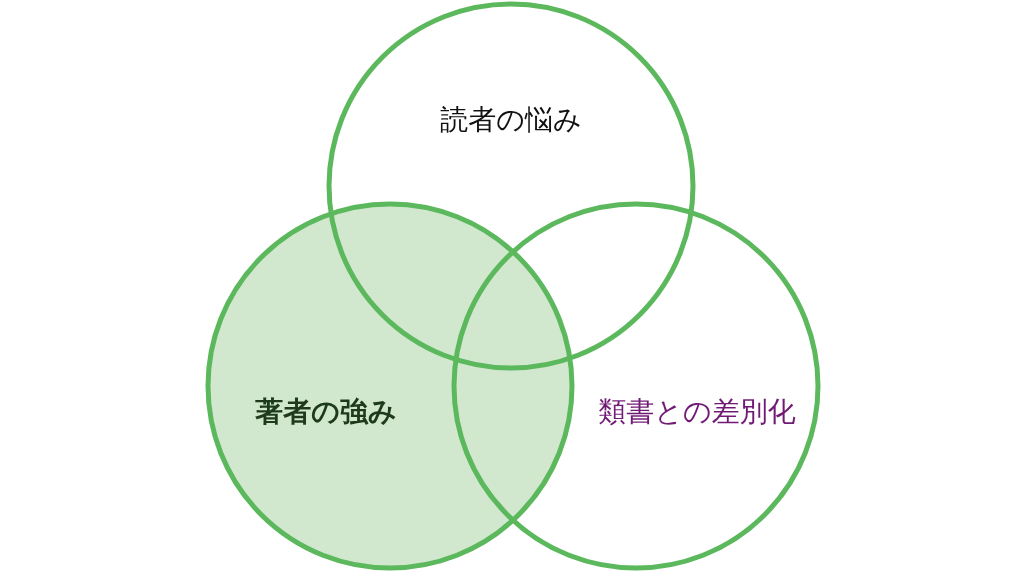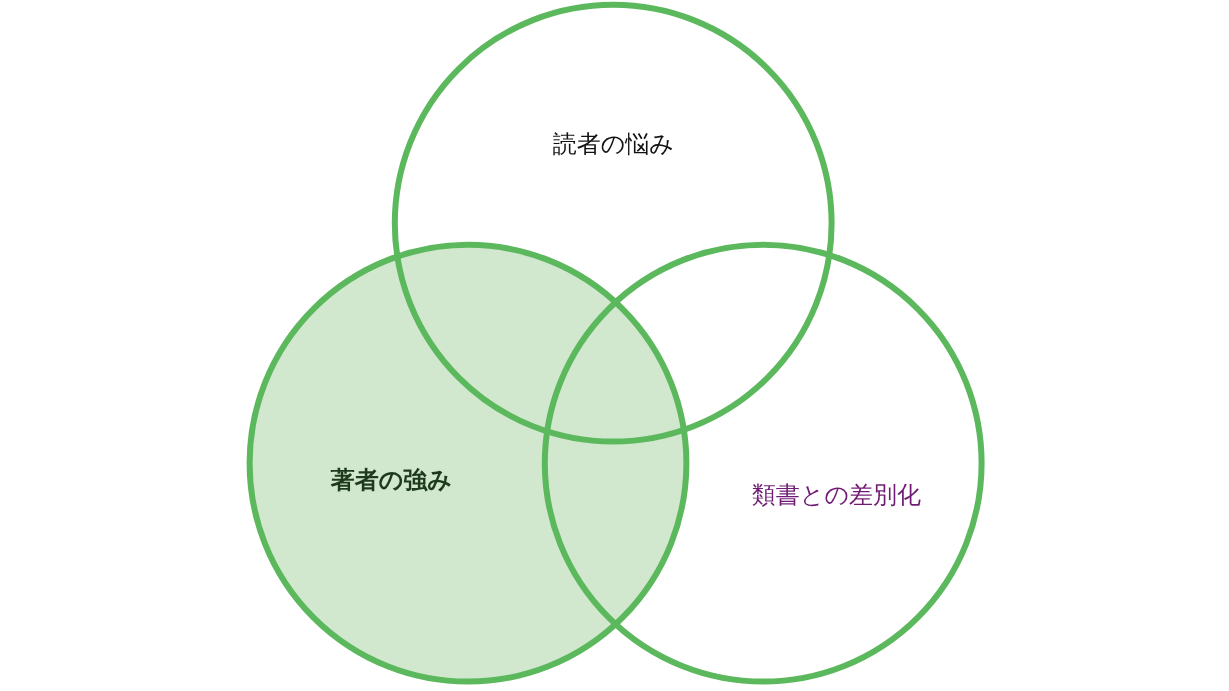--- a/index.html
+++ b/index.html
@@ -1,22 +1,22 @@
 <!DOCTYPE html>
 <html><head>
   <meta charset="utf-8">
   <style>
     html, body { margin: 0; padding: 0; background: #ffffff; }
     body { width: 1024px; height: 576px; overflow: hidden; position: relative;
            font-family: "DejaVu Sans", "Liberation Sans", sans-serif; }
     #venn { position: absolute; left: 0; top: 0; }
-    .label { position: absolute; white-space: nowrap; font-size: 20px; line-height: 36px;
+    .label { position: absolute; white-space: nowrap; font-size: 28px; line-height: 36px;
              transform: translate(-50%, -50%); }
     .label-top { left: 511px; top: 120px; color: #111111; }
-    .label-left { left: 326px; top: 400px; color: #1e3a1c; font-weight: bold; }
+    .label-left { left: 326px; top: 412px; color: #1e3a1c; font-weight: bold; }
     .label-right { left: 697px; top: 412px; color: #701a75; }
   </style>
 </head>
 <body>
 
 <svg id="venn" width="1024" height="576" viewBox="0 0 1024 576">
   <defs>
     <clipPath id="clip-left">
         <circle cx="390" cy="386" r="182"></circle>
       </clipPath>

